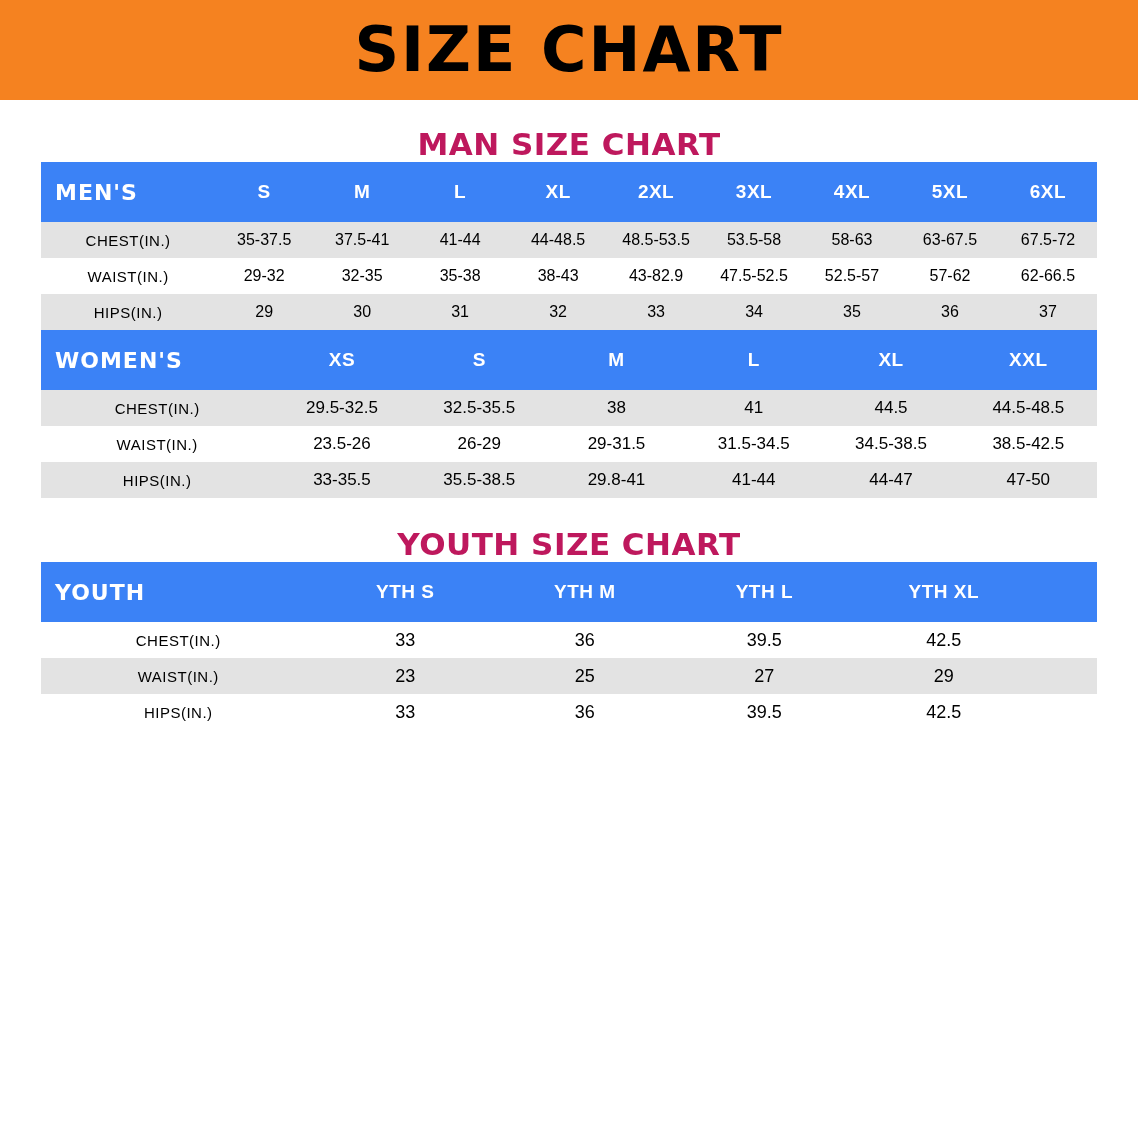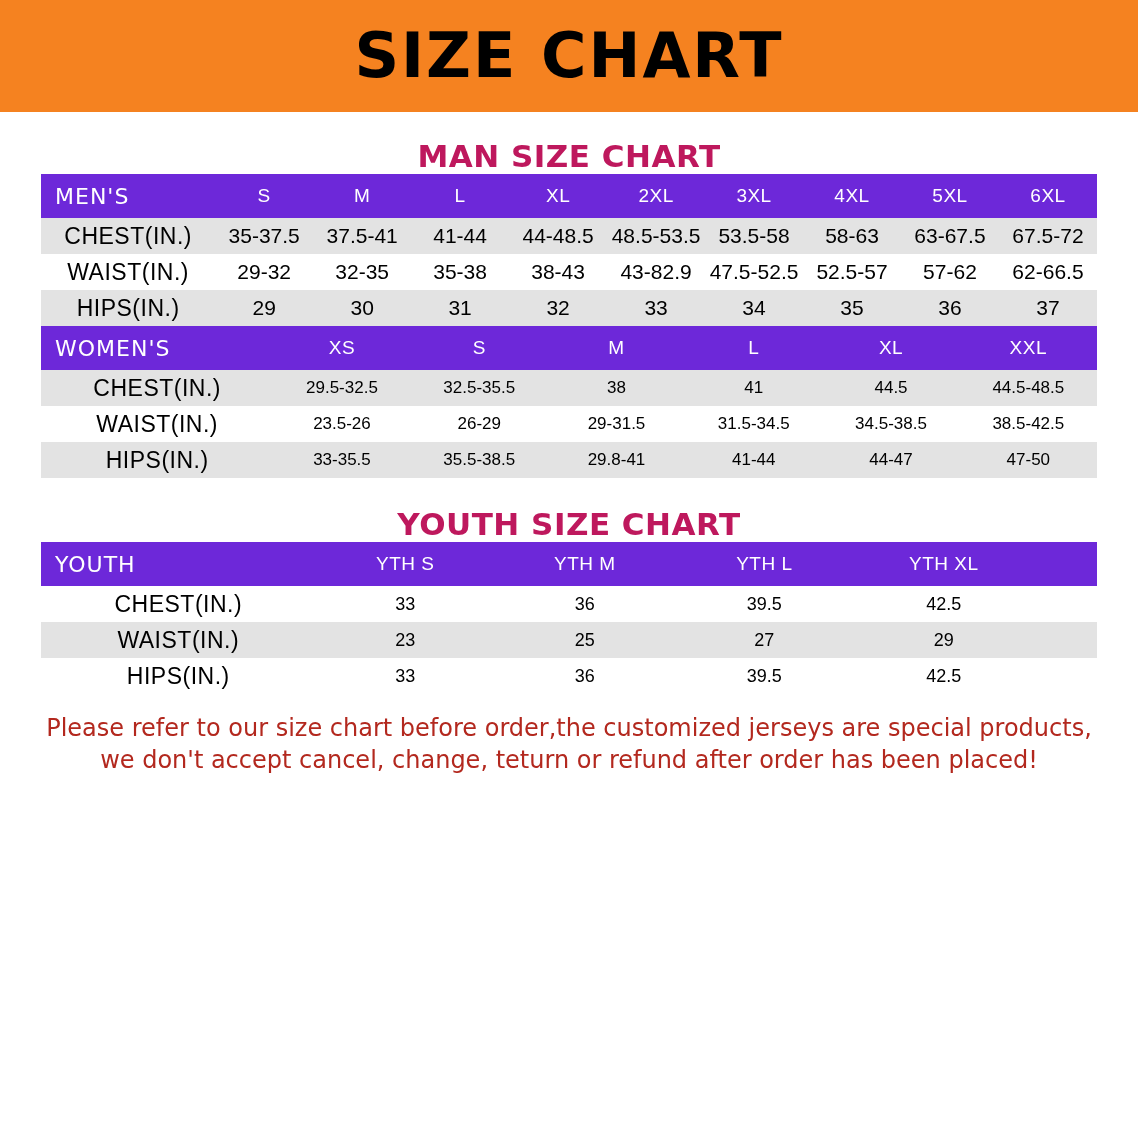--- a/index.html
+++ b/index.html
@@ -16,21 +16,21 @@
   }
   .page {
     position: relative;
     width: 1138px;
     height: 1132px;
     background: #fff;
   }
 
   
   .banner {
-    height: 112px;
+    height: 100px;
     background: #f58220;
     display: flex;
     align-items: center;
     justify-content: center;
   }
   .banner-title {
     font-family: "DejaVu Sans", sans-serif;
     font-weight: 700;
     font-size: 62px;
     letter-spacing: 2px;
@@ -63,48 +63,48 @@
   }
   table.size th,
   table.size td {
     text-align: center;
     font-size: 16px;
     font-family: "Liberation Sans", sans-serif;
     color: #000;
     padding: 0;
   }
   table.size thead th {
-    background: #6d28d9;
+    background: #3b82f6;
     color: #fff;
-    font-weight: 400;
+    font-weight: 700;
     font-size: 19px;
-    height: 44px;
+    height: 60px;
     letter-spacing: 0.5px;
   }
   table.size thead th.rowhead {
     text-align: left;
     padding-left: 14px;
     font-family: "DejaVu Sans", sans-serif;
     font-size: 22px;
     letter-spacing: 1px;
   }
   table.size tbody td {
     height: 36px;
   }
   table.size tbody td.rowhead {
     text-align: center;
-    font-size: 23px;
+    font-size: 15px;
     letter-spacing: 0.5px;
   }
   tr.alt td { background: #e3e3e3; }
   tr.plain td { background: #ffffff; }
 
   
   .men thead th { height: 44px; font-size: 18px; }
-  .men tbody td { height: 35px; font-size: 21px; }
+  .men tbody td { height: 35px; font-size: 16px; }
   .men tbody td.rowhead { font-size: 16px; }
 
   .women thead th { height: 56px; font-size: 21px; }
   .women thead th.rowhead { font-size: 24px; margin-top: 27px; }
   .women tbody td { height: 42px; font-size: 17px; }
   .women tbody td.rowhead { font-size: 18px; }
 
   .youth thead th { height: 56px; font-size: 22px; }
   .youth thead th.rowhead { font-size: 24px; }
   .youth tbody td { height: 45px; font-size: 18px; }
@@ -282,18 +282,14 @@
           <td>33</td>
           <td>36</td>
           <td>39.5</td>
           <td>42.5</td>
           <td></td>
         </tr>
       </tbody>
     </table>
   </div>
 
-  <div class="notice">
-    <div>Please refer to our size chart before order,the customized jerseys are special products,</div>
-    <div>we don't accept cancel, change, teturn or refund after order has been placed!</div>
-  </div>
 
 </div>
 
 </body></html>

